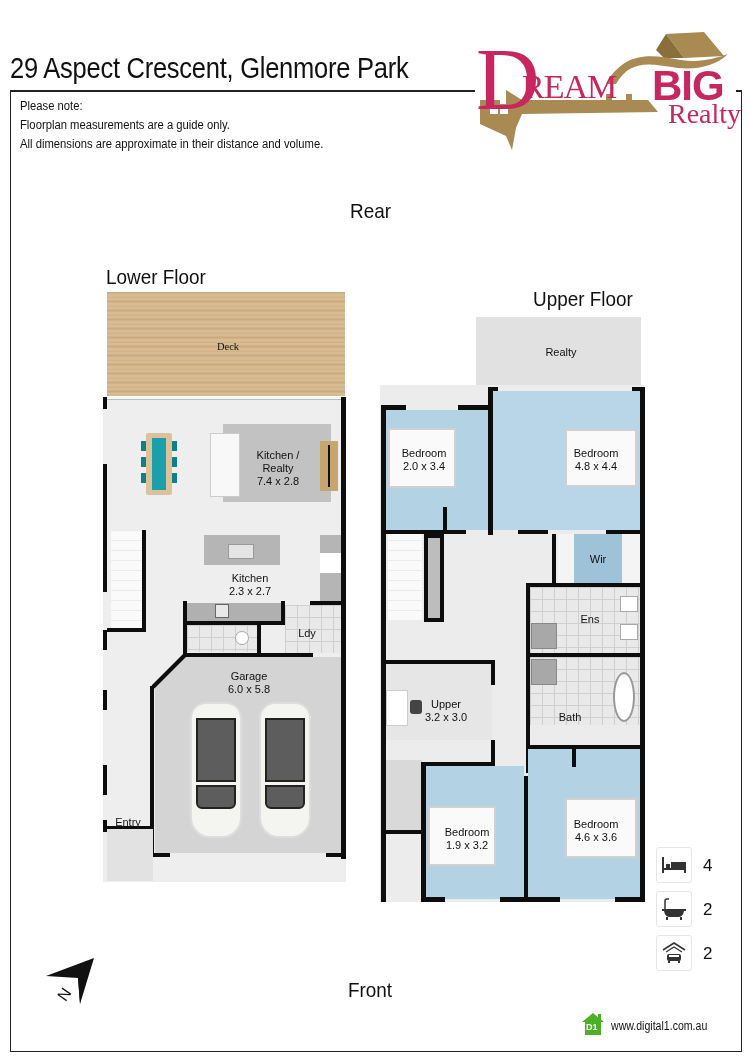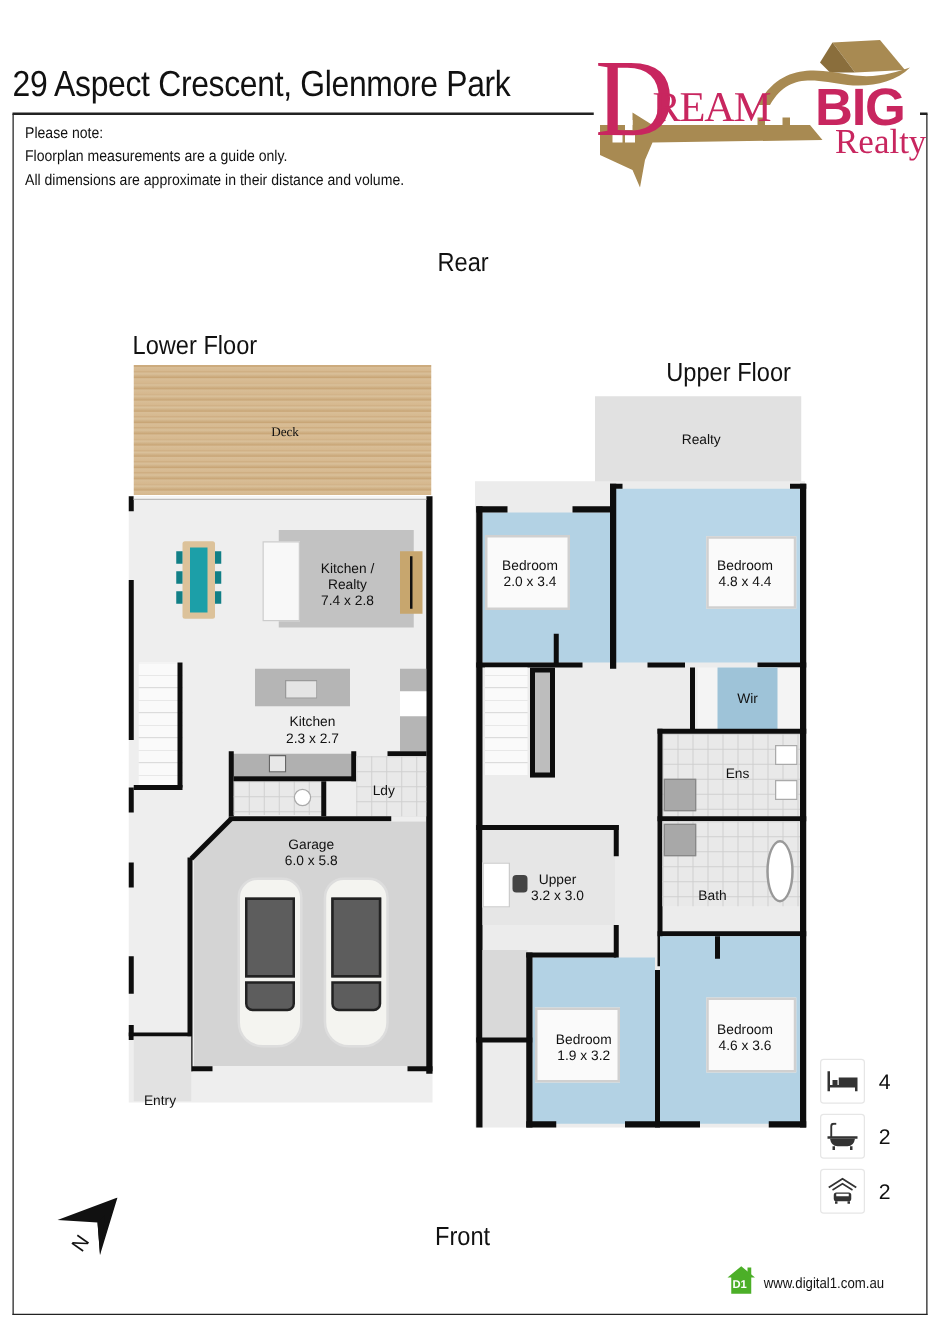--- a/index.html
+++ b/index.html
@@ -155,21 +155,21 @@
 
 <div class="abs car" style="left:190px; top:702px; width:52px; height:136px;"></div>
 <div class="abs car-glass" style="left:196px; top:718px; width:40px; height:64px;"></div>
 <div class="abs car-glass" style="left:196px; top:785px; width:40px; height:24px; border-radius:0 0 6px 6px;"></div>
 <div class="abs car" style="left:259px; top:702px; width:52px; height:136px;"></div>
 <div class="abs car-glass" style="left:265px; top:718px; width:40px; height:64px;"></div>
 <div class="abs car-glass" style="left:265px; top:785px; width:40px; height:24px; border-radius:0 0 6px 6px;"></div>
 
 <div class="abs" style="left:107px; top:829px; width:46px; height:52px; background:#e2e2e2;"></div>
 <div class="abs wall" style="left:103px; top:826px; width:50px; height:3px;"></div>
-<div class="abs room-label" style="left:108px; top:875px; width:40px;text-align:center;">Entry</div>
+<div class="abs room-label" style="left:108px; top:816px; width:40px;text-align:center;">Entry</div>
 
 <div class="abs label-big" style="left:533px; top:287px;">Upper Floor</div>
 
 <div class="abs balcony"></div>
 <div class="abs room-label" style="left:533px; top:346px; width:56px;">Realty</div>
 
 <div class="abs upper-floor"></div>
 
 <div class="abs blue" style="left:386px; top:410px; width:102px; height:120px;"></div>
 <div class="abs bed" style="left:388px; top:428px; width:68px; height:60px;"></div>

